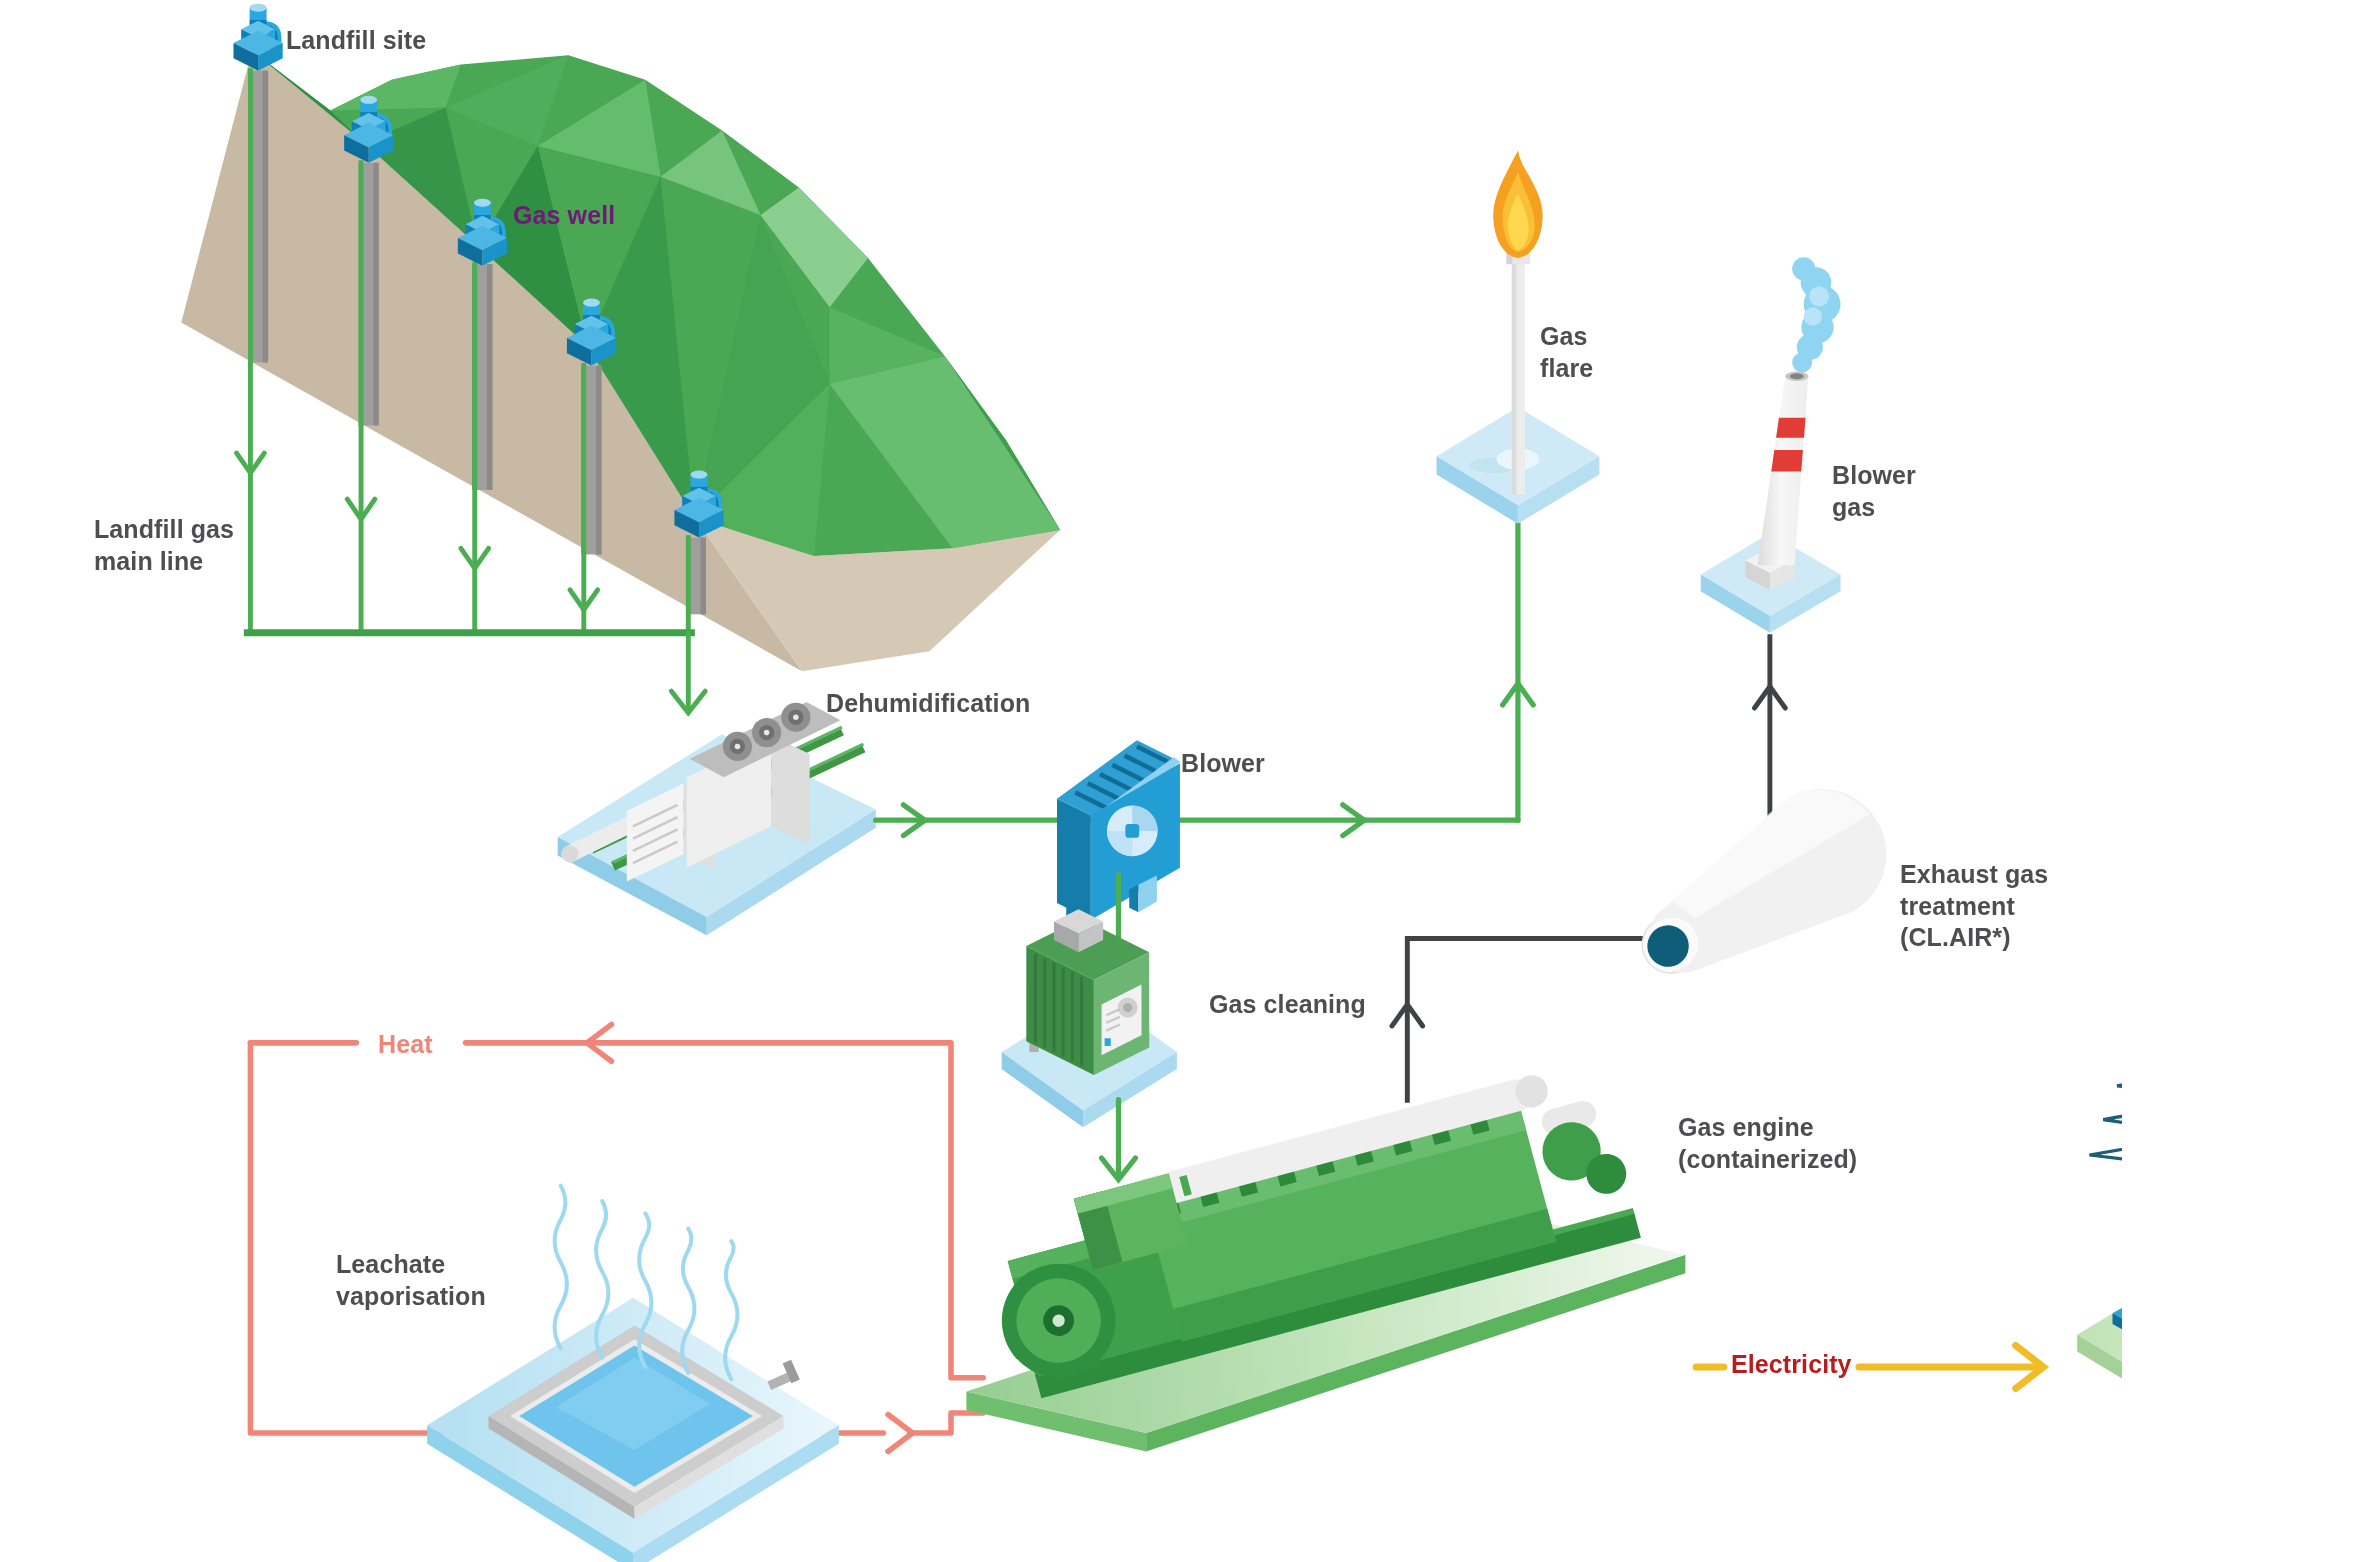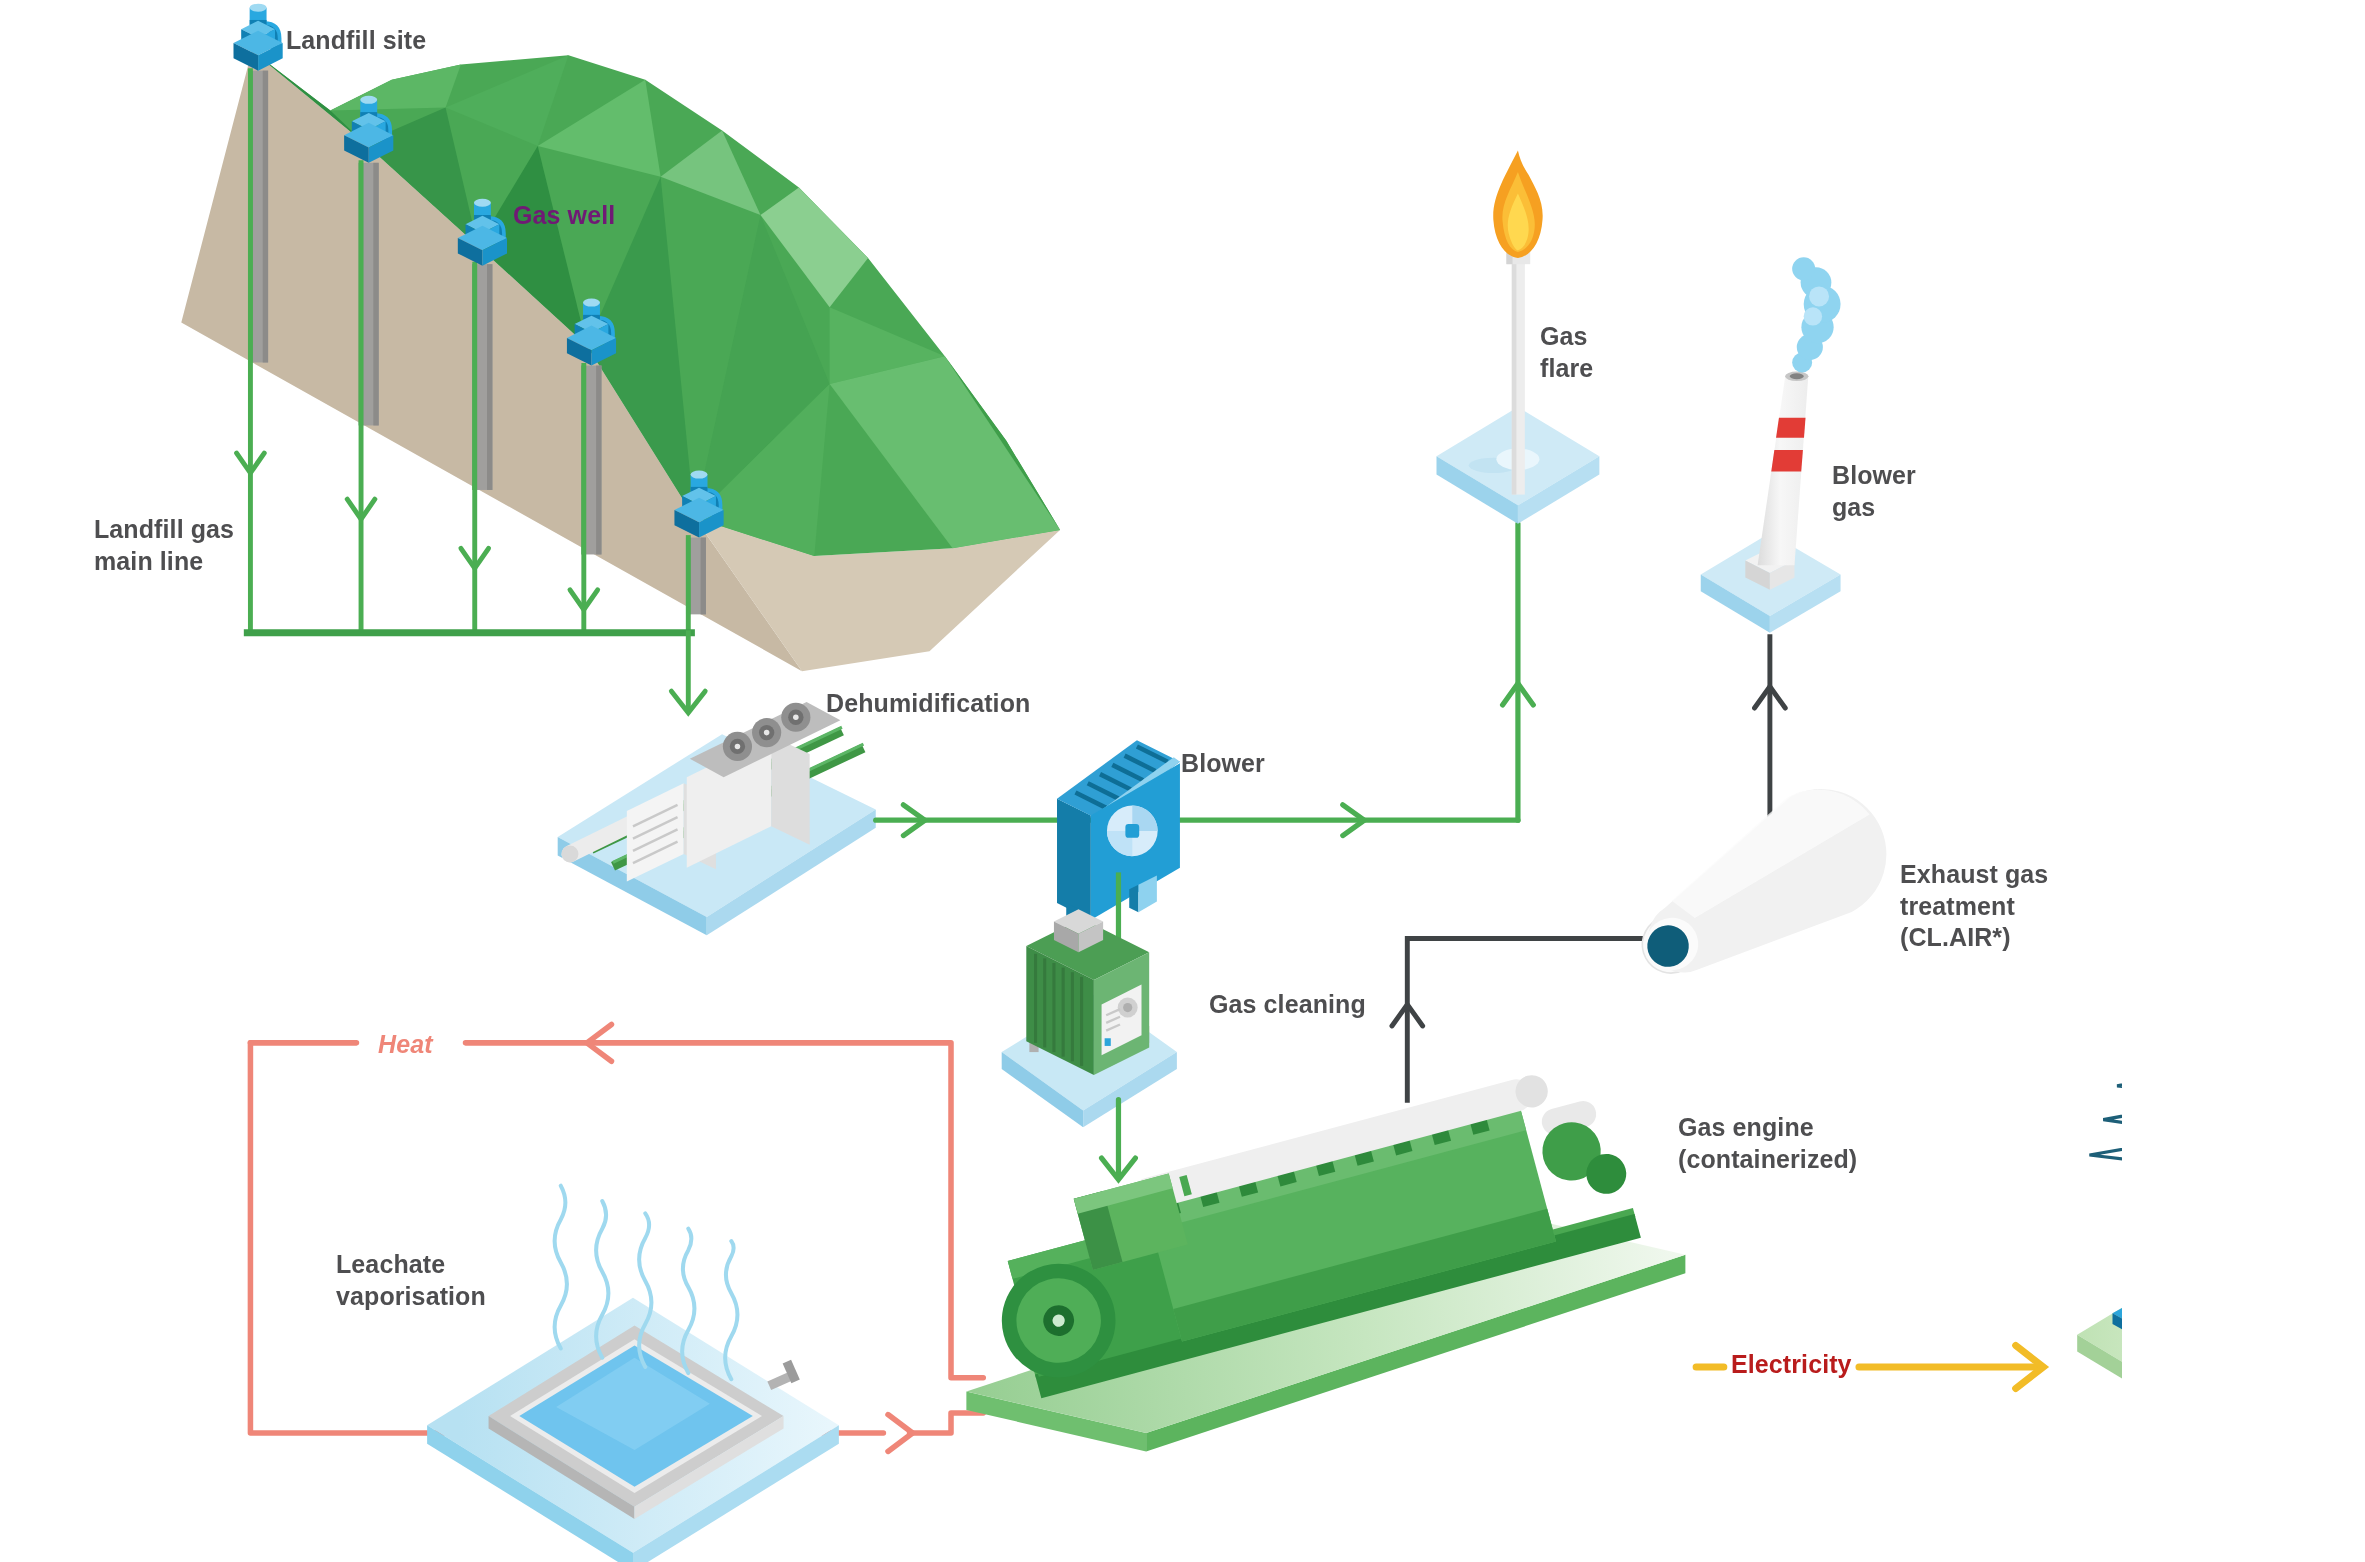--- a/index.html
+++ b/index.html
@@ -430,17 +430,17 @@
 <div class="lbl" style="left:1832px;top:460px;">Blower
 gas</div>
 <div class="lbl" style="left:1900px;top:859px;">Exhaust gas
 treatment
 (CL.AIR*)</div>
 <div class="lbl" style="left:1209px;top:953px;margin-top:36px;">Gas cleaning</div>
 <div class="lbl" style="left:1678px;top:1095px;margin-top:17px;">Gas engine
 (containerized)</div>
 <div class="lbl" style="left:336px;top:1249px;">Leachate
 vaporisation</div>
-<div class="lbl heat" style="left:378px;top:1029px;font-style:italic;">Heat</div>
+<div class="lbl heat" style="left:378px;top:1029px;">Heat</div>
 <div class="lbl elec" style="left:1731px;top:1349px;">Electricity</div>
 
 </div>
 
 
 </body></html>

